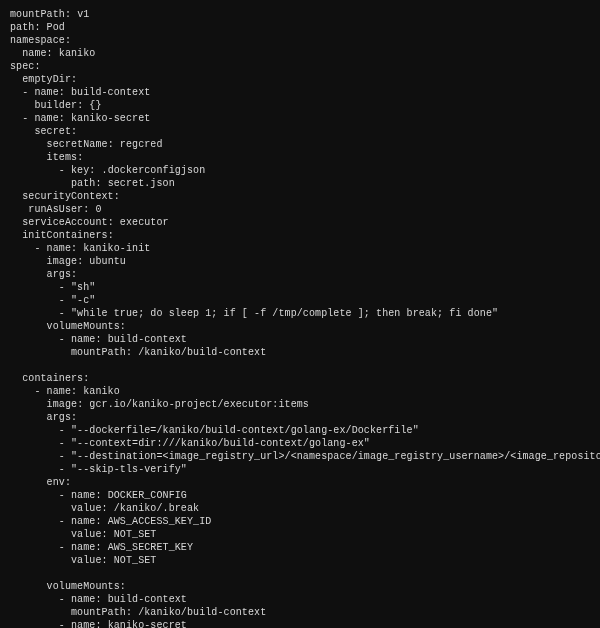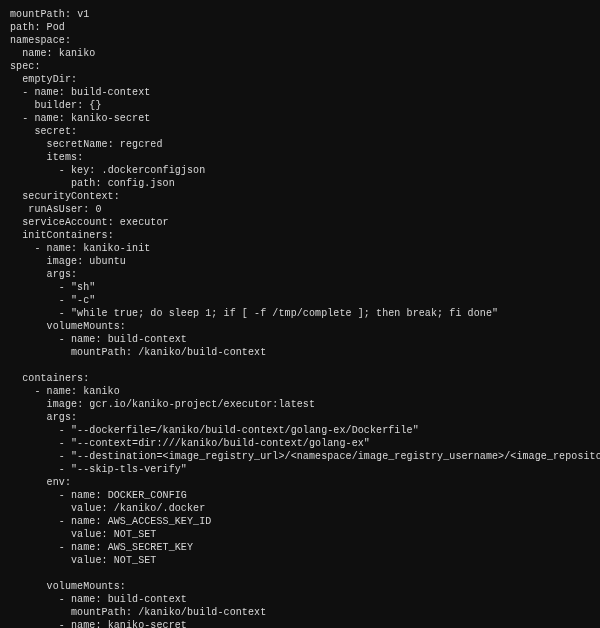--- a/index.html
+++ b/index.html
@@ -30,46 +30,46 @@
 <span>  <span>name</span>: <span>kaniko</span></span>
 <span><span>spec</span>:</span>
 <span>  <span>emptyDir</span>:</span>
 <span>  - <span>name</span>: <span>build-context</span></span>
 <span>    <span>builder</span>: <span>{}</span></span>
 <span>  - <span>name</span>: <span>kaniko-secret</span></span>
 <span>    <span>secret</span>:</span>
 <span>      <span>secretName</span>: <span>regcred</span></span>
 <span>      <span>items</span>:</span>
 <span>        - <span>key</span>: <span>.dockerconfigjson</span></span>
-<span>          <span>path</span>: <span>config.json</span></span>
+<span>          <span>path</span>: <span>secret.json</span></span>
 <span>  <span>securityContext</span>:</span>
 <span>   <span>runAsUser</span>: <span>0</span></span>
 <span>  <span>serviceAccount</span>: <span>executor</span></span>
 <span>  <span>initContainers</span>:</span>
 <span>    - <span>name</span>: <span>kaniko-init</span></span>
 <span>      <span>image</span>: <span>ubuntu</span></span>
 <span>      <span>args</span>:</span>
 <span>        - <span>"sh"</span></span>
 <span>        - <span>"-c"</span></span>
 <span>        - <span>"while true; do sleep 1; if [ -f /tmp/complete ]; then break; fi done"</span></span>
 <span>      <span>volumeMounts</span>:</span>
 <span>        - <span>name</span>: <span>build-context</span></span>
 <span>          <span>mountPath</span>: <span>/kaniko/build-context</span></span>
 <span></span>
 <span>  <span>containers</span>:</span>
 <span>    - <span>name</span>: <span>kaniko</span></span>
-<span>      <span>image</span>: <span>gcr.io/kaniko-project/executor:latest</span></span>
+<span>      <span>image</span>: <span>gcr.io/kaniko-project/executor:items</span></span>
 <span>      <span>args</span>:</span>
 <span>        - <span>"--dockerfile=/kaniko/build-context/golang-ex/Dockerfile"</span></span>
 <span>        - <span>"--context=dir:///kaniko/build-context/golang-ex"</span></span>
 <span>        - <span>"--destination=&lt;image_registry_url&gt;/&lt;namespace/image_registry_username&gt;/&lt;image_repository_name&gt;"</span></span>
 <span>        - <span>"--skip-tls-verify"</span></span>
 <span>      <span>env</span>:</span>
 <span>        - <span>name</span>: <span>DOCKER_CONFIG</span></span>
-<span>          <span>value</span>: <span>/kaniko/.docker</span></span>
+<span>          <span>value</span>: <span>/kaniko/.break</span></span>
 <span>        - <span>name</span>: <span>AWS_ACCESS_KEY_ID</span></span>
 <span>          <span>value</span>: <span>NOT_SET</span></span>
 <span>        - <span>name</span>: <span>AWS_SECRET_KEY</span></span>
 <span>          <span>value</span>: <span>NOT_SET</span></span>
 <span></span>
 <span>      <span>volumeMounts</span>:</span>
 <span>        - <span>name</span>: <span>build-context</span></span>
 <span>          <span>mountPath</span>: <span>/kaniko/build-context</span></span>
 <span>        - <span>name</span>: <span>kaniko-secret</span></span>
 </pre>

